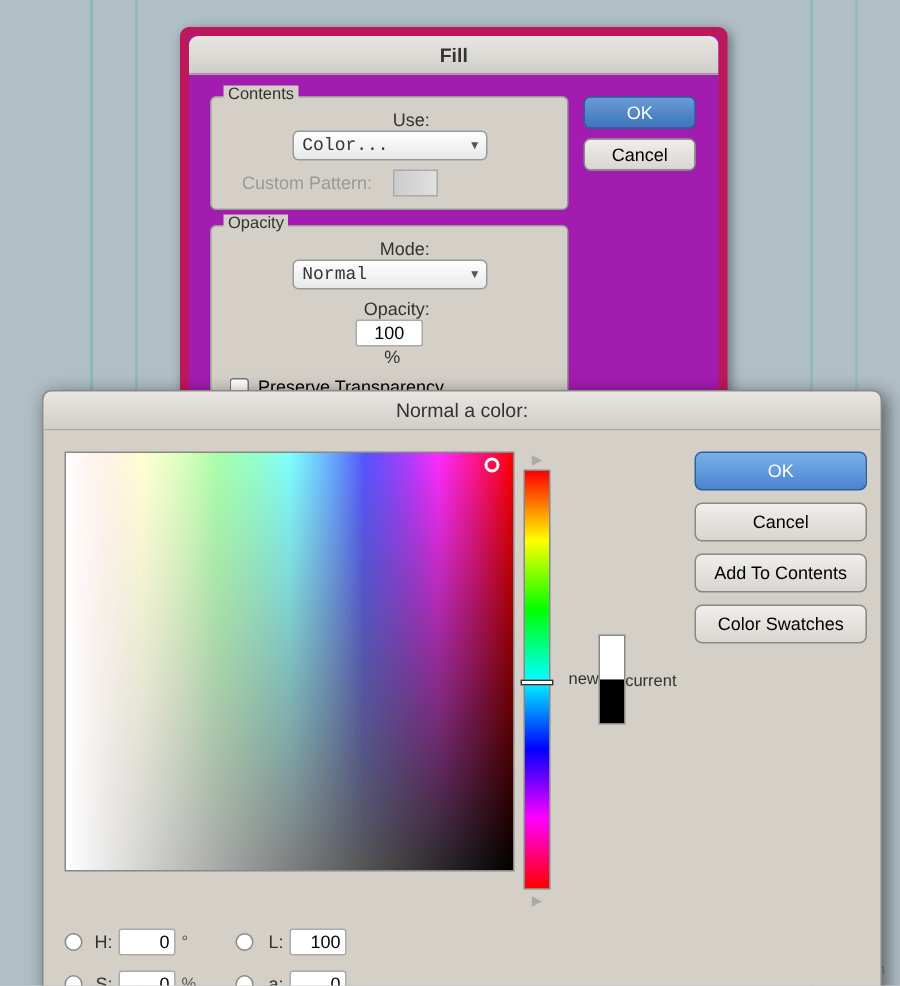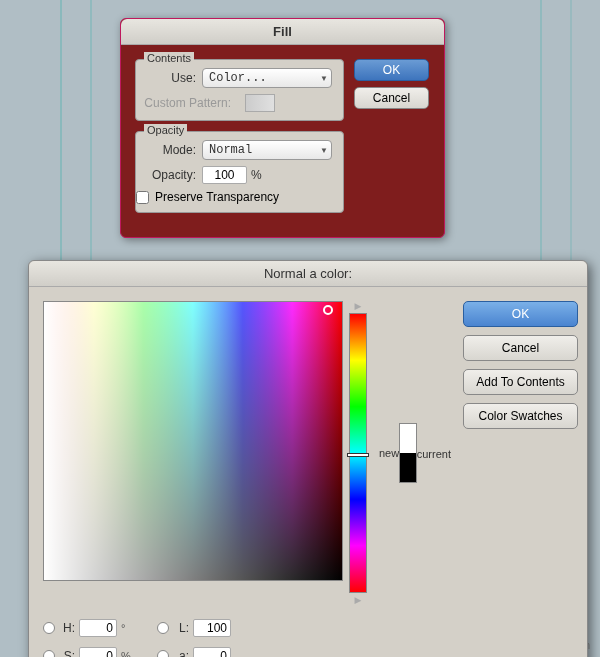--- a/index.html
+++ b/index.html
@@ -27,23 +27,23 @@
       left: 60px; width: 2px;
       background: rgba(100,180,180,0.5);
       box-shadow: 30px 0 0 rgba(100,180,180,0.4), 480px 0 0 rgba(100,180,180,0.4), 510px 0 0 rgba(100,180,180,0.3);
     }
 
     
     .fill-dialog {
       position: absolute;
       top: 18px;
       left: 120px;
-      width: 325px;
-      background: #7f1d1d;
-      border: 1px solid #be185d;
+      width: 365px;
+      background: #a21caf;
+      border: 6px solid #be185d;
       border-radius: 6px;
       box-shadow: 2px 2px 8px rgba(0,0,0,0.4);
       z-index: 10;
     }
     .dialog-titlebar {
       background: linear-gradient(to bottom, #e8e6e0, #d0cec8);
       border-bottom: 1px solid #aaa;
       border-radius: 6px 6px 0 0;
       padding: 5px 0;
       text-align: center;
@@ -61,38 +61,39 @@
     }
     .fill-right {
       display: flex;
       flex-direction: column;
       gap: 6px;
       width: 80px;
     }
     .group-box {
       border: 1px solid #999;
       border-radius: 4px;
-      padding: 8px 0;
+      padding: 8px 12px;
       margin-bottom: 10px;
       position: relative;
       background: #d4d0c8;
     }
     .group-label {
       position: absolute;
       top: -8px;
       left: 8px;
       background: #d4d0c8;
       padding: 0 3px;
       font-size: 11px;
       color: #333;
     }
     .form-row {
       display: flex;
       align-items: center;
       margin-bottom: 6px;
+      flex-direction: column;
     }
     .form-row label {
       font-size: 12px;
       color: #333;
       margin-right: 6px;
       min-width: 60px;
       text-align: right;
     }
     .mac-select {
       background: linear-gradient(to bottom, #fff, #e8e8e8);

